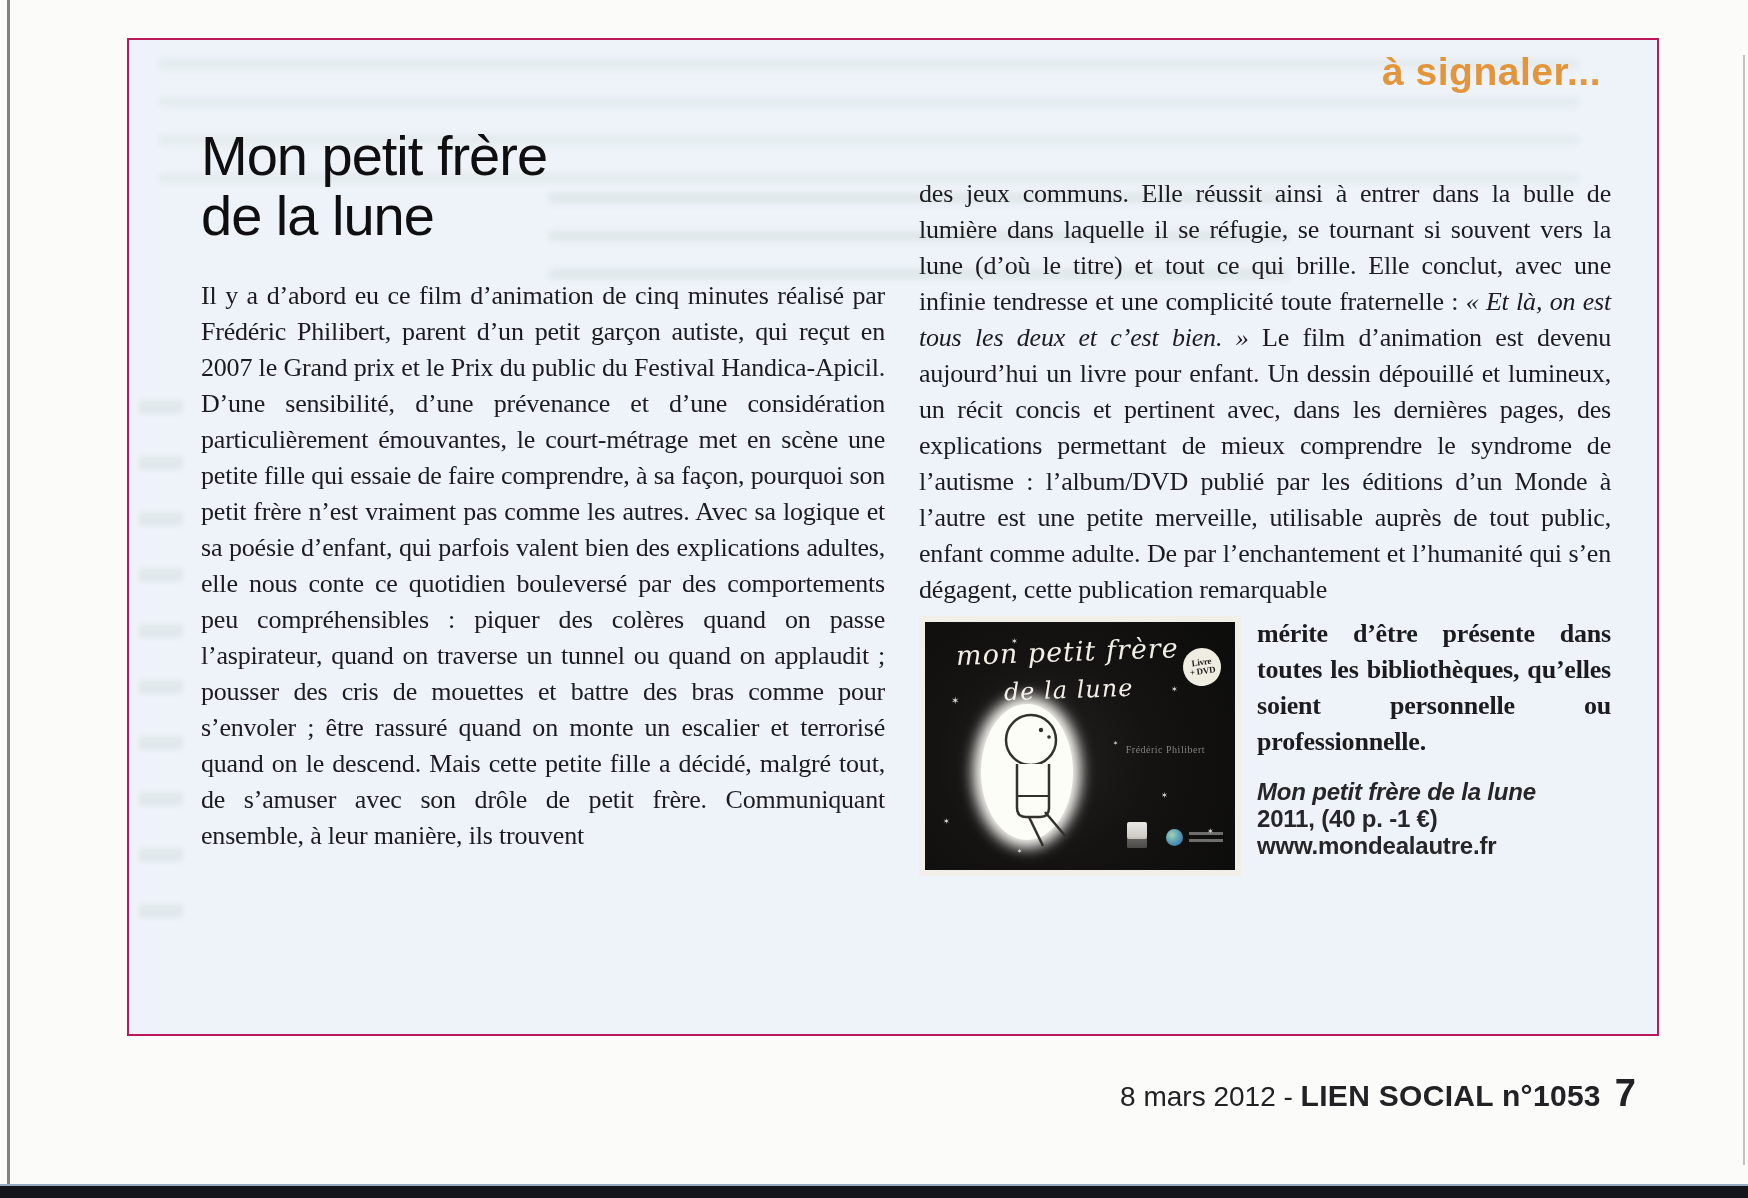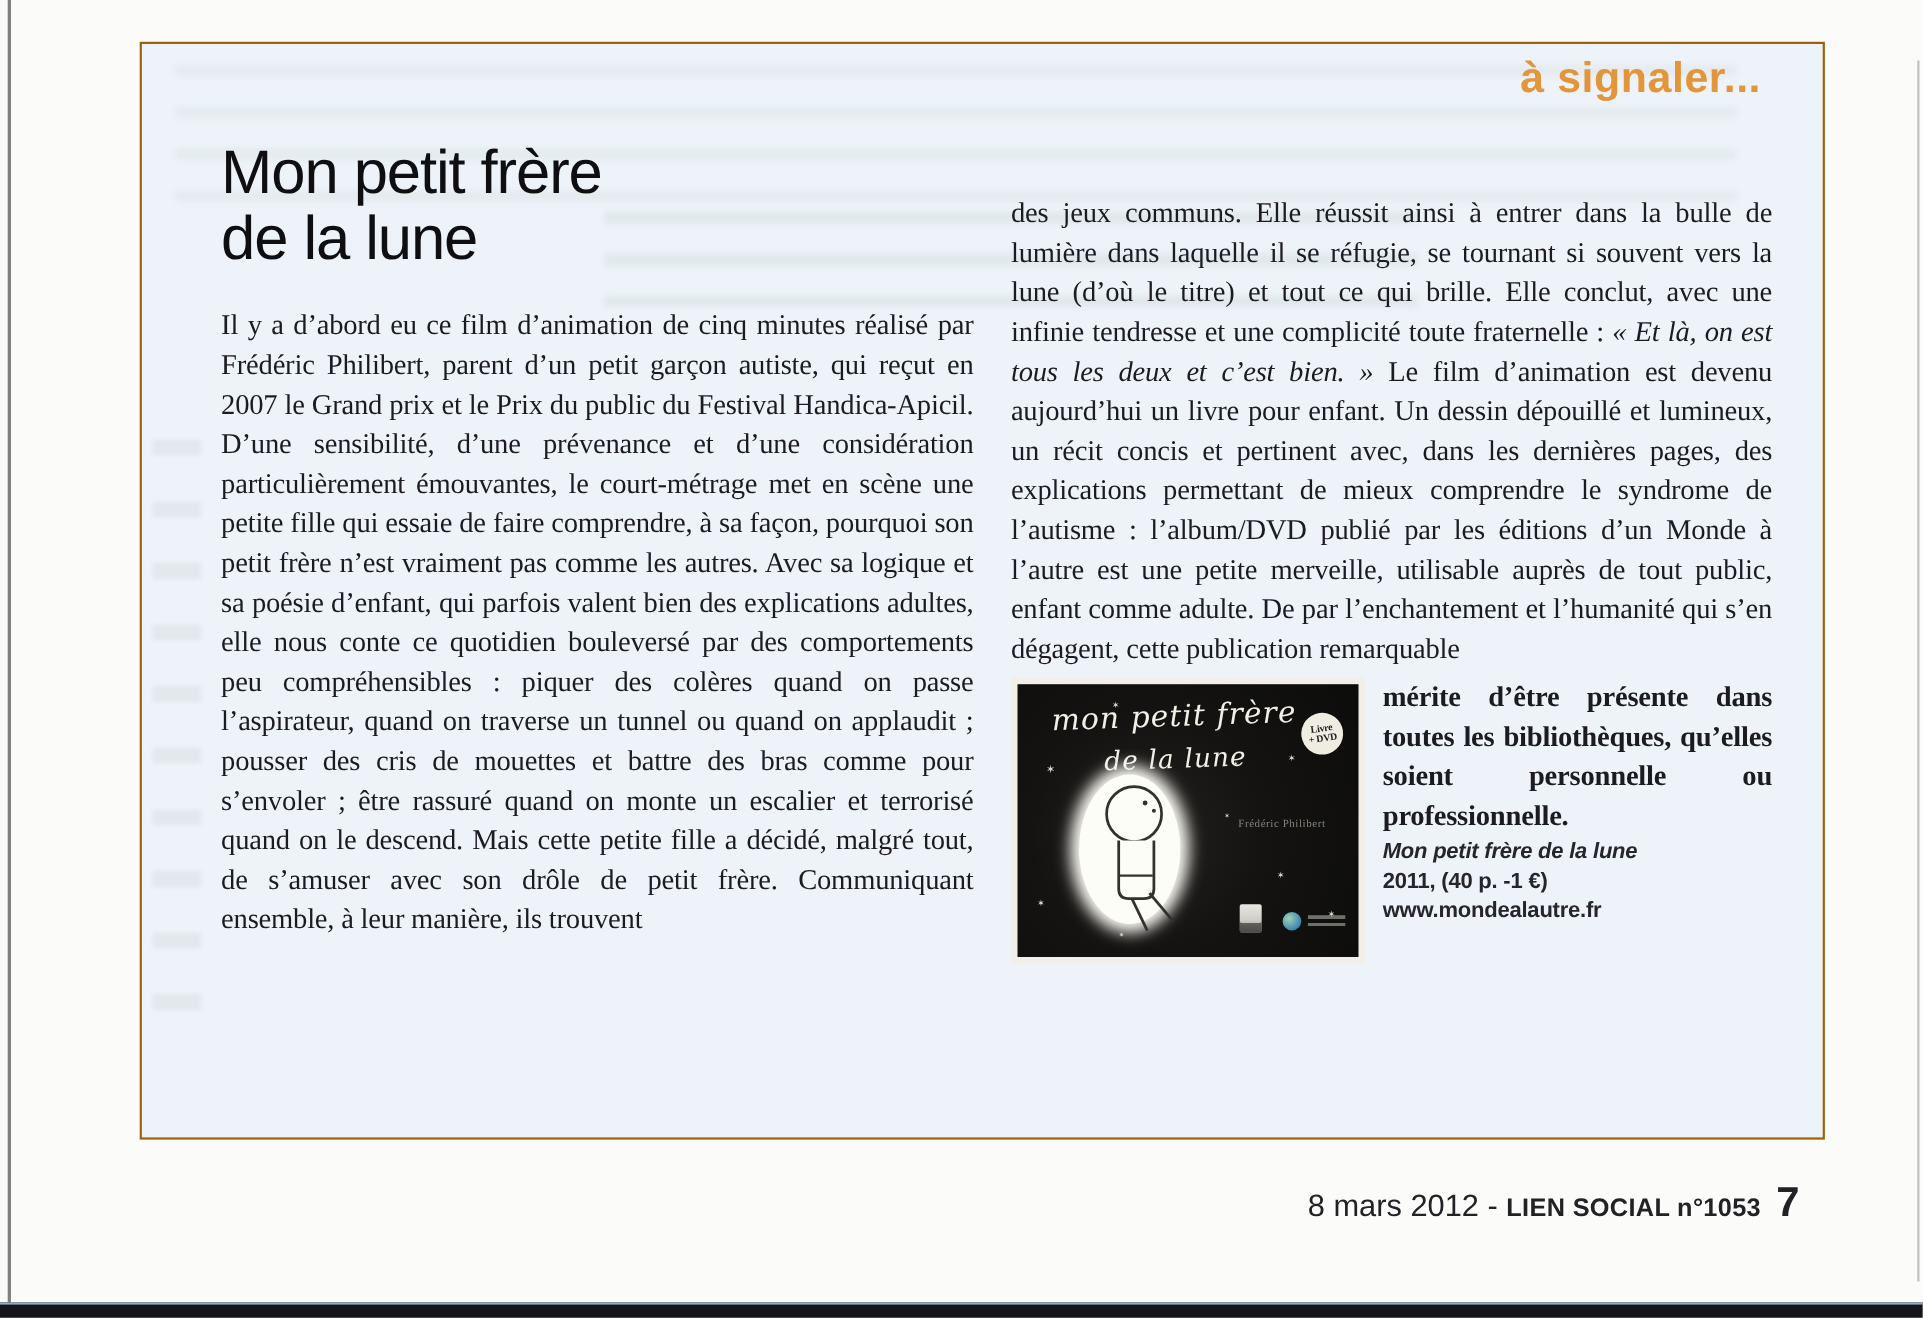--- a/index.html
+++ b/index.html
@@ -17,21 +17,21 @@
       rgba(104,122,110,0) 0px, rgba(104,122,110,0) 11px,
       rgba(104,122,110,.55) 17px, rgba(104,122,110,0) 27px,
       rgba(104,122,110,0) 38px);}
   .ghost-ticks{position:absolute;pointer-events:none;filter:blur(2px);opacity:.13;
     background:repeating-linear-gradient(180deg,
       rgba(90,100,95,.55) 0px, rgba(90,100,95,.55) 14px,
       rgba(90,100,95,0) 14px, rgba(90,100,95,0) 56px);}
   
   .panel{
     position:absolute;left:127px;top:38px;width:1528px;height:994px;
-    background:#edf3f8;border:2px solid #a16207;overflow:hidden;
+    background:#edf3f8;border:2px solid #be185d;overflow:hidden;
   }
   .flag{
     position:absolute;top:10px;right:56px;
     font-size:39px;font-weight:700;letter-spacing:.5px;color:#e2953b;
   }
   .title{
     position:absolute;left:72px;top:86px;
     font-size:56px;line-height:1.07;letter-spacing:-1px;color:#0f0f12;font-weight:400;
   }
   .body-copy{
@@ -77,31 +77,31 @@
   .logo-globe{
     position:absolute;right:52px;bottom:24px;width:17px;height:17px;border-radius:50%;
     background:radial-gradient(circle at 35% 35%, #9fd3b4 0%, #4a8fb5 60%, #2c6a8d 100%);
   }
   .logo-caption{
     position:absolute;right:12px;bottom:26px;width:34px;height:12px;opacity:.55;
     background:repeating-linear-gradient(180deg,#bdbdb6 0 3px,transparent 3px 7px);
   }
   .bottom-text{flex:1 1 auto;min-width:0;font-weight:bold;}
   .citation{
-    margin-top:1px;font-family:"Liberation Sans",sans-serif;
-    font-size:20px;line-height:27px;color:#26262a;
+    margin-top:18px;font-family:"Liberation Sans",sans-serif;
+    font-size:24px;line-height:27px;color:#26262a;
   }
   .citation .cite-title{font-style:italic;}
   .citation div{white-space:nowrap;}
   
   .footer{
     position:absolute;top:1072px;right:112px;text-align:right;color:#222226;
   }
   .footer .f-date{font-size:28px;}
-  .footer .f-mag{font-size:23px;font-weight:700;letter-spacing:.3px;}
+  .footer .f-mag{font-size:30px;font-weight:700;letter-spacing:.3px;}
   .footer .f-page{font-size:38px;font-weight:700;margin-left:14px;}
 </style>
 </head>
 <body>
 
 <div class="edge-left"></div>
 <div class="edge-right"></div>
 <div class="strip-bottom"></div>
 
 <div class="panel">

